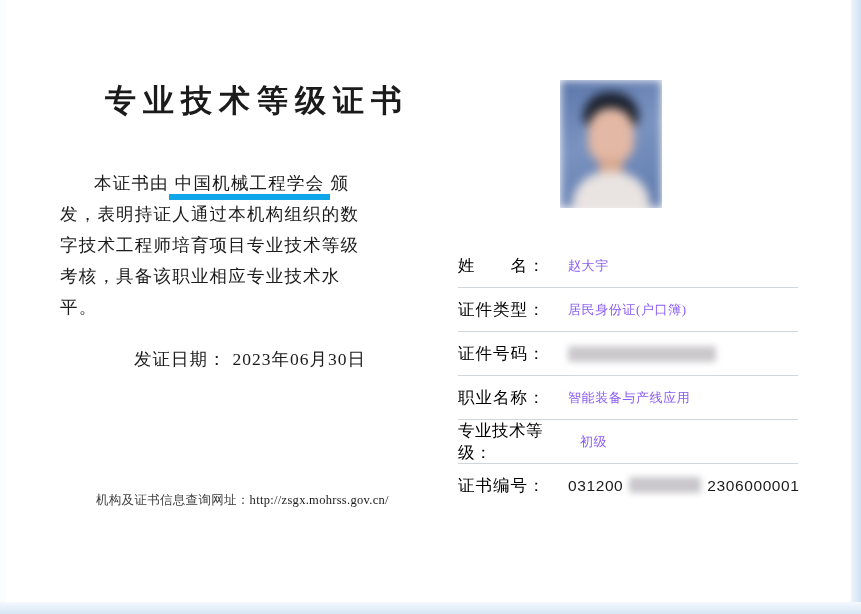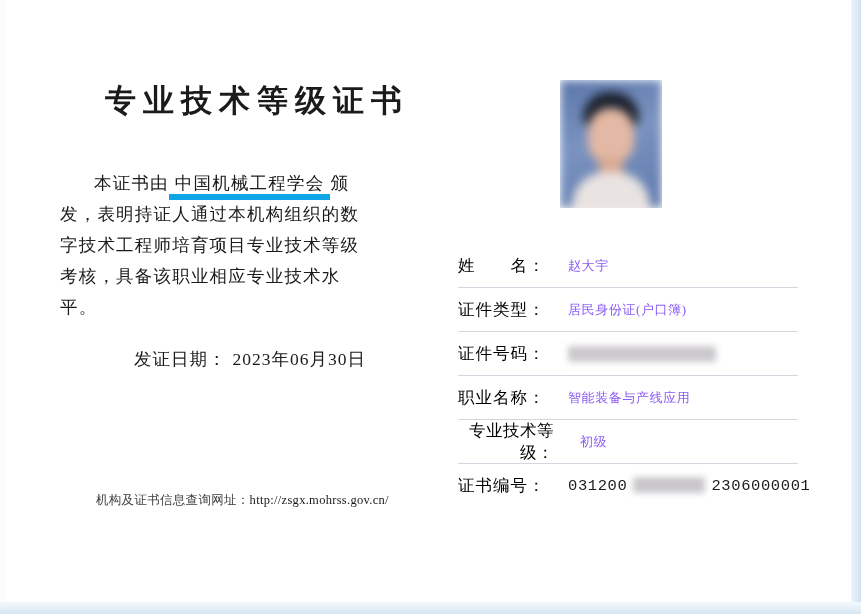--- a/index.html
+++ b/index.html
@@ -170,21 +170,20 @@
   .field-label {
     font-family: "Liberation Serif", serif;
     font-size: 16.5px;
     color: #000000;
     letter-spacing: 1px;
     width: 96px;
     flex: none;
   }
   .field-label.wide {
     letter-spacing: 0.5px;
-    text-align: right;
   }
   .field-value {
     font-family: "Liberation Serif", serif;
     font-size: 13px;
     color: #8b5cf6;
     letter-spacing: 0.6px;
     padding-left: 14px;
   }
   .field-value.indent-more {
     padding-left: 26px;
@@ -193,21 +192,21 @@
     display: inline-block;
     height: 16px;
     background: #ccc9cd;
     filter: blur(3.2px);
     border-radius: 2px;
     margin-left: 14px;
     vertical-align: middle;
   }
   .redacted.id-num { width: 148px; }
   .cert-no-val {
-    font-family: Liberation Mono, monospace;
+    font-family: Liberation Sans, sans-serif;
     font-size: 15.5px;
     color: #1b1b1b;
     letter-spacing: 0.6px;
     padding-left: 14px;
     display: flex;
     align-items: flex-start;
   }
   .cert-no-val .mid-redact {
     display: inline-block;
     width: 72px;

